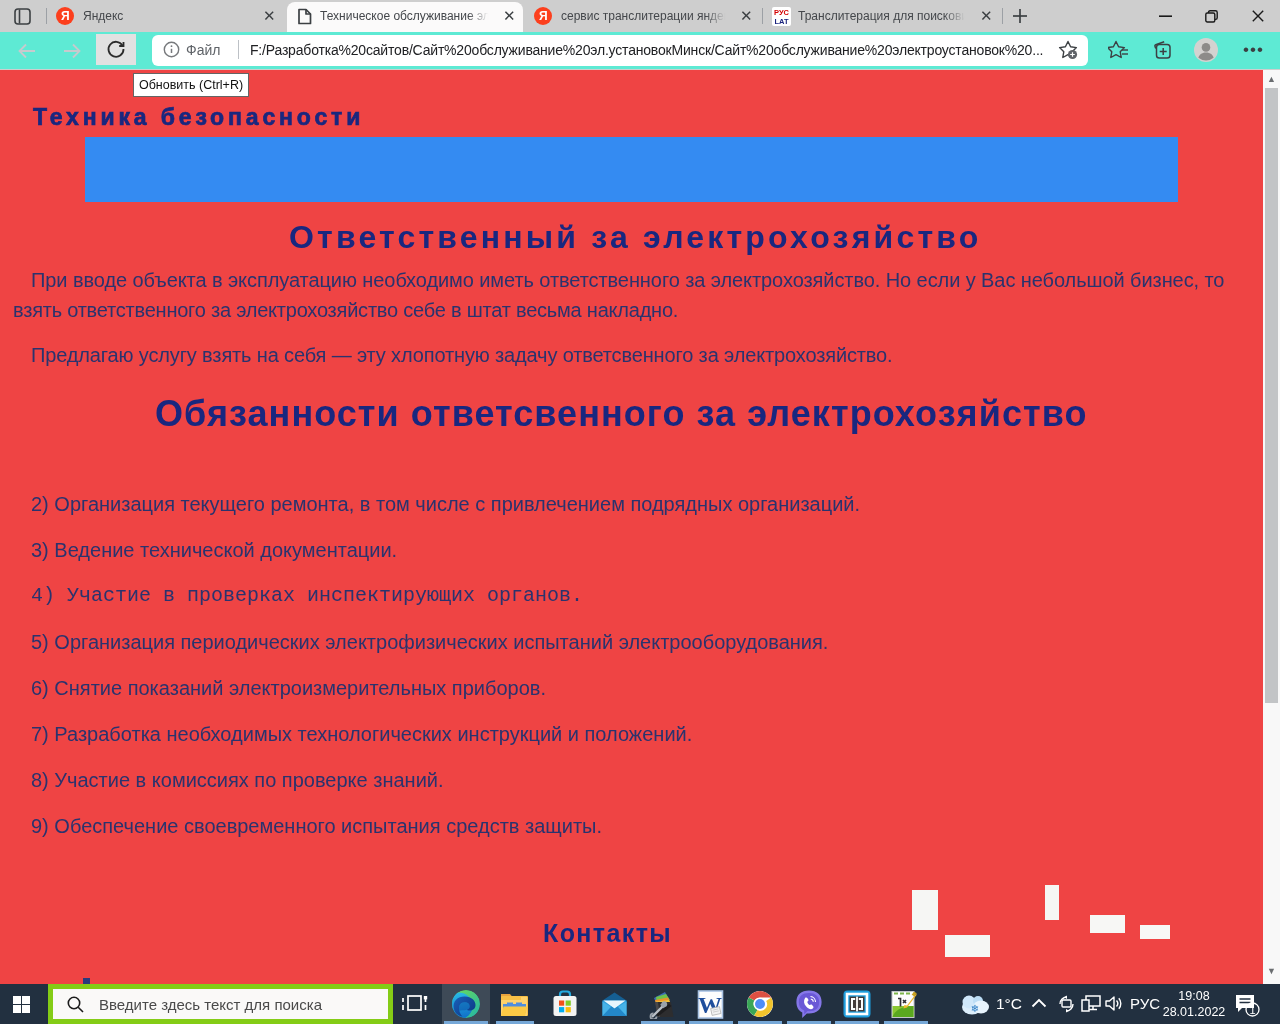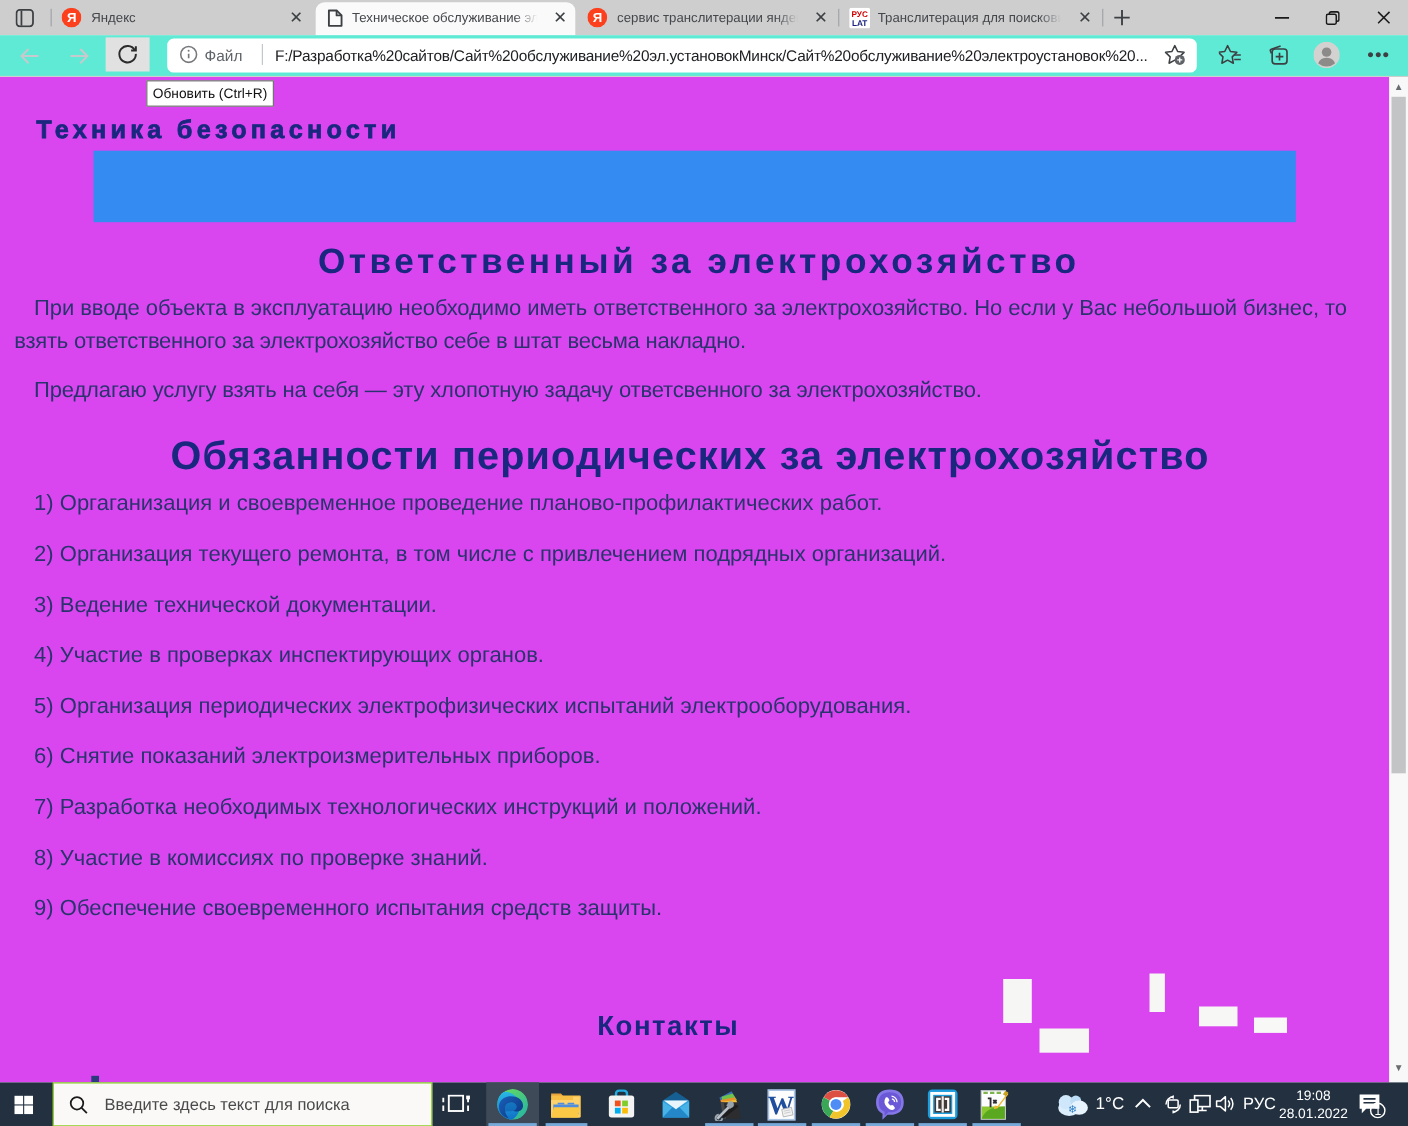--- a/index.html
+++ b/index.html
@@ -11,30 +11,30 @@
 .tab .fade{-webkit-mask-image:linear-gradient(90deg,#000 86%,transparent 98%);}
 .tabsep{position:absolute;top:8px;width:1px;height:16px;background:#9ca0a5;}
 .activetab{position:absolute;left:287px;top:2px;width:236px;height:30px;background:#fbfafa;border-radius:8px 8px 0 0;}
 .tclose{position:absolute;font-size:15px;color:#3c4043;}
 
 #toolbar{position:absolute;left:0;top:32px;width:1280px;height:38px;background:#5eead4;border-bottom:1px solid #cfcecd;box-sizing:border-box;}
 #urlpill{position:absolute;left:152px;top:3px;width:936px;height:31px;background:#fff;border-radius:6px;}
 
 #tooltip{position:absolute;left:133px;top:73px;width:114px;height:22px;background:#fff;border:1px solid #646464;font-size:12.5px;color:#111;display:flex;align-items:center;justify-content:center;z-index:50;}
 
-#content{position:absolute;left:0;top:70px;width:1263px;height:914px;background:#d946ef;overflow:hidden;}
+#content{position:absolute;left:0;top:70px;width:1263px;height:914px;background:#ef4444;overflow:hidden;}
 .nav{position:absolute;white-space:nowrap;}
 
 #sbar{position:absolute;left:1263px;top:70px;width:17px;height:914px;background:#f8f8f8;}
 #sthumb{position:absolute;left:2px;top:18px;width:13px;height:615px;background:#c2c4c6;}
 .sarrow{position:absolute;left:0;width:17px;height:17px;color:#6a6d70;font-size:9px;display:flex;align-items:center;justify-content:center;}
 
 #taskbar{position:absolute;left:0;top:984px;width:1280px;height:40px;background:#223040;}
 .underline{position:absolute;top:37px;height:3px;background:#76a8d8;}
-#searchbox{position:absolute;left:48px;top:0px;width:345px;height:40px;background:#faf9f8;display:flex;align-items:center;border:1px solid #84cc16;box-sizing:border-box;}
+#searchbox{position:absolute;left:48px;top:0px;width:345px;height:40px;background:#faf9f8;display:flex;align-items:center;border:5px solid #84cc16;box-sizing:border-box;}
 #searchbox span{color:#4a4a4a;font-size:15px;margin-left:14px;}
 .trayicon{position:absolute;color:#fff;}
 .li{font-size:20px;line-height:1;color:#2a336e;}
 </style>
 </head>
 <body>
 <div id="screen">
   <div id="tabstrip">
     <svg style="position:absolute;left:14px;top:8px;" width="17" height="17" viewBox="0 0 17 17">
         <rect x="1" y="1" width="15" height="15" rx="3" fill="none" stroke="#3c4043" stroke-width="1.6"></rect>
@@ -137,25 +137,24 @@
     <div style="position:absolute;left:1243px;top:8px;font-size:17px;color:#3c4043;letter-spacing:1px;">•••</div>
   </div>
   <div id="tooltip">Обновить (Ctrl+R)</div>
   <div id="content">
     <div class="nav" id="h3a" style="left:33px;top:35.8px;font-size:23px;font-weight:bold;color:#19277f;line-height:1;letter-spacing:3.85px;-webkit-text-stroke:0.7px #19277f;">Техника безопасности</div>
     <div style="position:absolute;left:85px;top:67px;width:1093px;height:65px;background:#348bf2;"></div>
     <div class="nav" id="h2a" style="left:289px;top:150.6px;font-size:32px;font-weight:bold;color:#19277f;line-height:1;letter-spacing:3.2px;">Ответственный за электрохозяйство</div>
     <div class="nav" id="p1a" style="left:31px;top:199.7px;font-size:20px;line-height:1;color:#2a336e;letter-spacing:-0.08px;">При вводе объекта в эксплуатацию необходимо иметь ответственного за электрохозяйство. Но если у Вас небольшой бизнес, то</div>
     <div class="nav" id="p1b" style="left:13px;top:229.7px;font-size:20px;line-height:1;color:#2a336e;letter-spacing:-0.22px;">взять ответственного за электрохозяйство себе в штат весьма накладно.</div>
     <div class="nav" id="p2" style="left:31px;top:274.7px;font-size:20px;line-height:1;color:#2a336e;letter-spacing:-0.14px;">Предлагаю услугу взять на себя — эту хлопотную задачу ответсвенного за электрохозяйство.</div>
-    <div class="nav" id="h2b" style="left:155px;top:325.6px;font-size:36px;font-weight:bold;color:#19277f;line-height:1;letter-spacing:1.07px;">Обязанности периодических за электрохозяйство</div>
-    <div class="nav li" style="left:31px;top:377.6px;">1) Оргаганизация и своевременное проведение планово-профилактических работ.</div>
+    <div class="nav" id="h2b" style="left:155px;top:325.6px;font-size:36px;font-weight:bold;color:#19277f;line-height:1;letter-spacing:1.07px;">Обязанности ответсвенного за электрохозяйство</div>
     <div class="nav li" style="left:31px;top:423.6px;">2) Организация текущего ремонта, в том числе с привлечением подрядных организаций.</div>
     <div class="nav li" style="left:31px;top:469.6px;">3) Ведение технической документации.</div>
-    <div class="nav li" style="left:31px;top:515.6px;">4) Участие в проверках инспектирующих органов.</div>
+    <div class="nav li" style="left:31px;top:515.6px;font-family:Liberation Mono, monospace;">4) Участие в проверках инспектирующих органов.</div>
     <div class="nav li" style="left:31px;top:561.6px;">5) Организация периодических электрофизических испытаний электрооборудования.</div>
     <div class="nav li" style="left:31px;top:607.6px;">6) Снятие показаний электроизмерительных приборов.</div>
     <div class="nav li" style="left:31px;top:653.6px;">7) Разработка необходимых технологических инструкций и положений.</div>
     <div class="nav li" style="left:31px;top:699.6px;">8) Участие в комиссиях по проверке знаний.</div>
     <div class="nav li" style="left:31px;top:745.6px;">9) Обеспечение своевременного испытания средств защиты.</div>
     <div class="nav" id="h2c" style="left:543px;top:813.5px;font-size:25px;font-weight:bold;color:#19277f;line-height:1;letter-spacing:1.4px;margin-top:37px;">Контакты</div>
     <div style="position:absolute;left:83px;top:908px;width:7px;height:6px;background:#2a3a7c;"></div>
     <div style="position:absolute;left:912px;top:820px;width:26px;height:40px;background:#f6f6f4;"></div>
     <div style="position:absolute;left:1045px;top:815px;width:14px;height:35px;background:#f6f6f4;"></div>
     <div style="position:absolute;left:1090px;top:845px;width:35px;height:18px;background:#f7f7f5;"></div>

